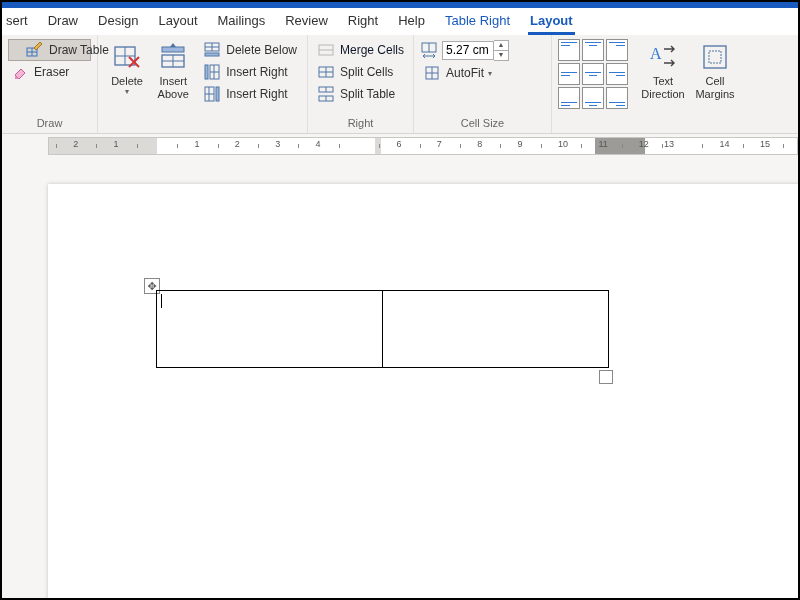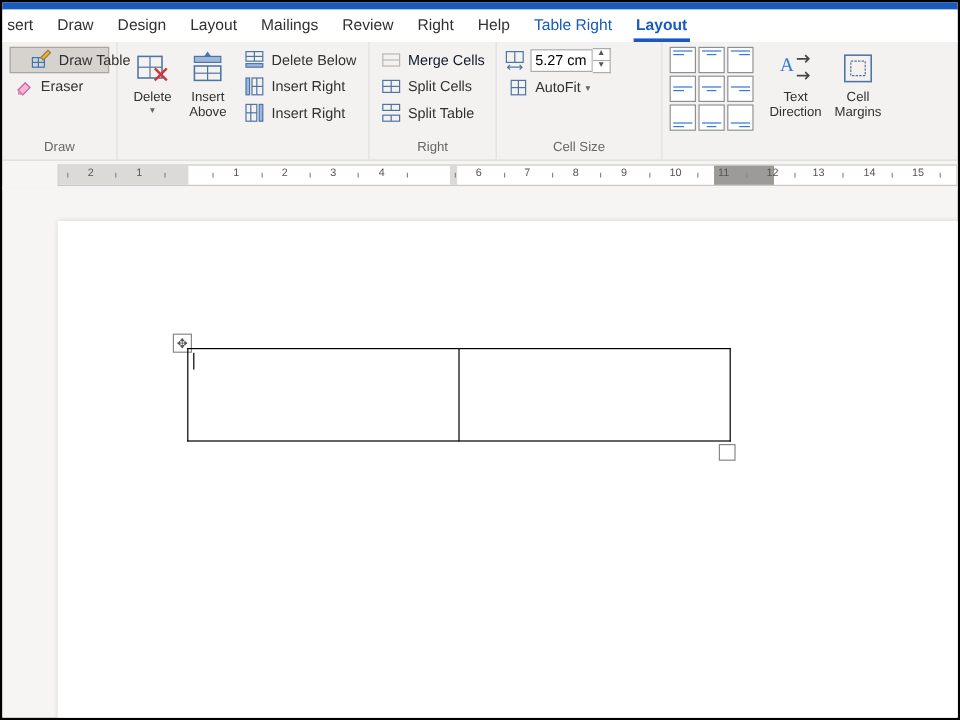--- a/index.html
+++ b/index.html
@@ -328,21 +328,21 @@
         <span class="num" style="left: 185.8px;">2</span>
         <span class="num" style="left: 226.2px;">3</span>
         <span class="num" style="left: 266.6px;">4</span>
         <span class="num" style="left: 347.4px;">6</span>
         <span class="num" style="left: 387.8px;">7</span>
         <span class="num" style="left: 428.2px;">8</span>
         <span class="num" style="left: 468.6px;">9</span>
         <span class="num" style="left: 509px;">10</span>
         <span class="num" style="left: 549.4px;">11</span>
         <span class="num" style="left: 589.8px;">12</span>
-        <span class="num" style="left: 628px;">13</span>
+        <span class="num" style="left: 615px;">13</span>
         <span class="num" style="left: 670.6px;">14</span>
         <span class="num" style="left: 711px;">15</span>
         <div class="tick" style="left: 7px;"></div>
         <div class="tick" style="left: 47.4px;"></div>
         <div class="tick" style="left: 87.8px;"></div>
         <div class="tick" style="left: 128.2px;"></div>
         <div class="tick" style="left: 168.6px;"></div>
         <div class="tick" style="left: 209px;"></div>
         <div class="tick" style="left: 249.4px;"></div>
         <div class="tick" style="left: 289.8px;"></div>

